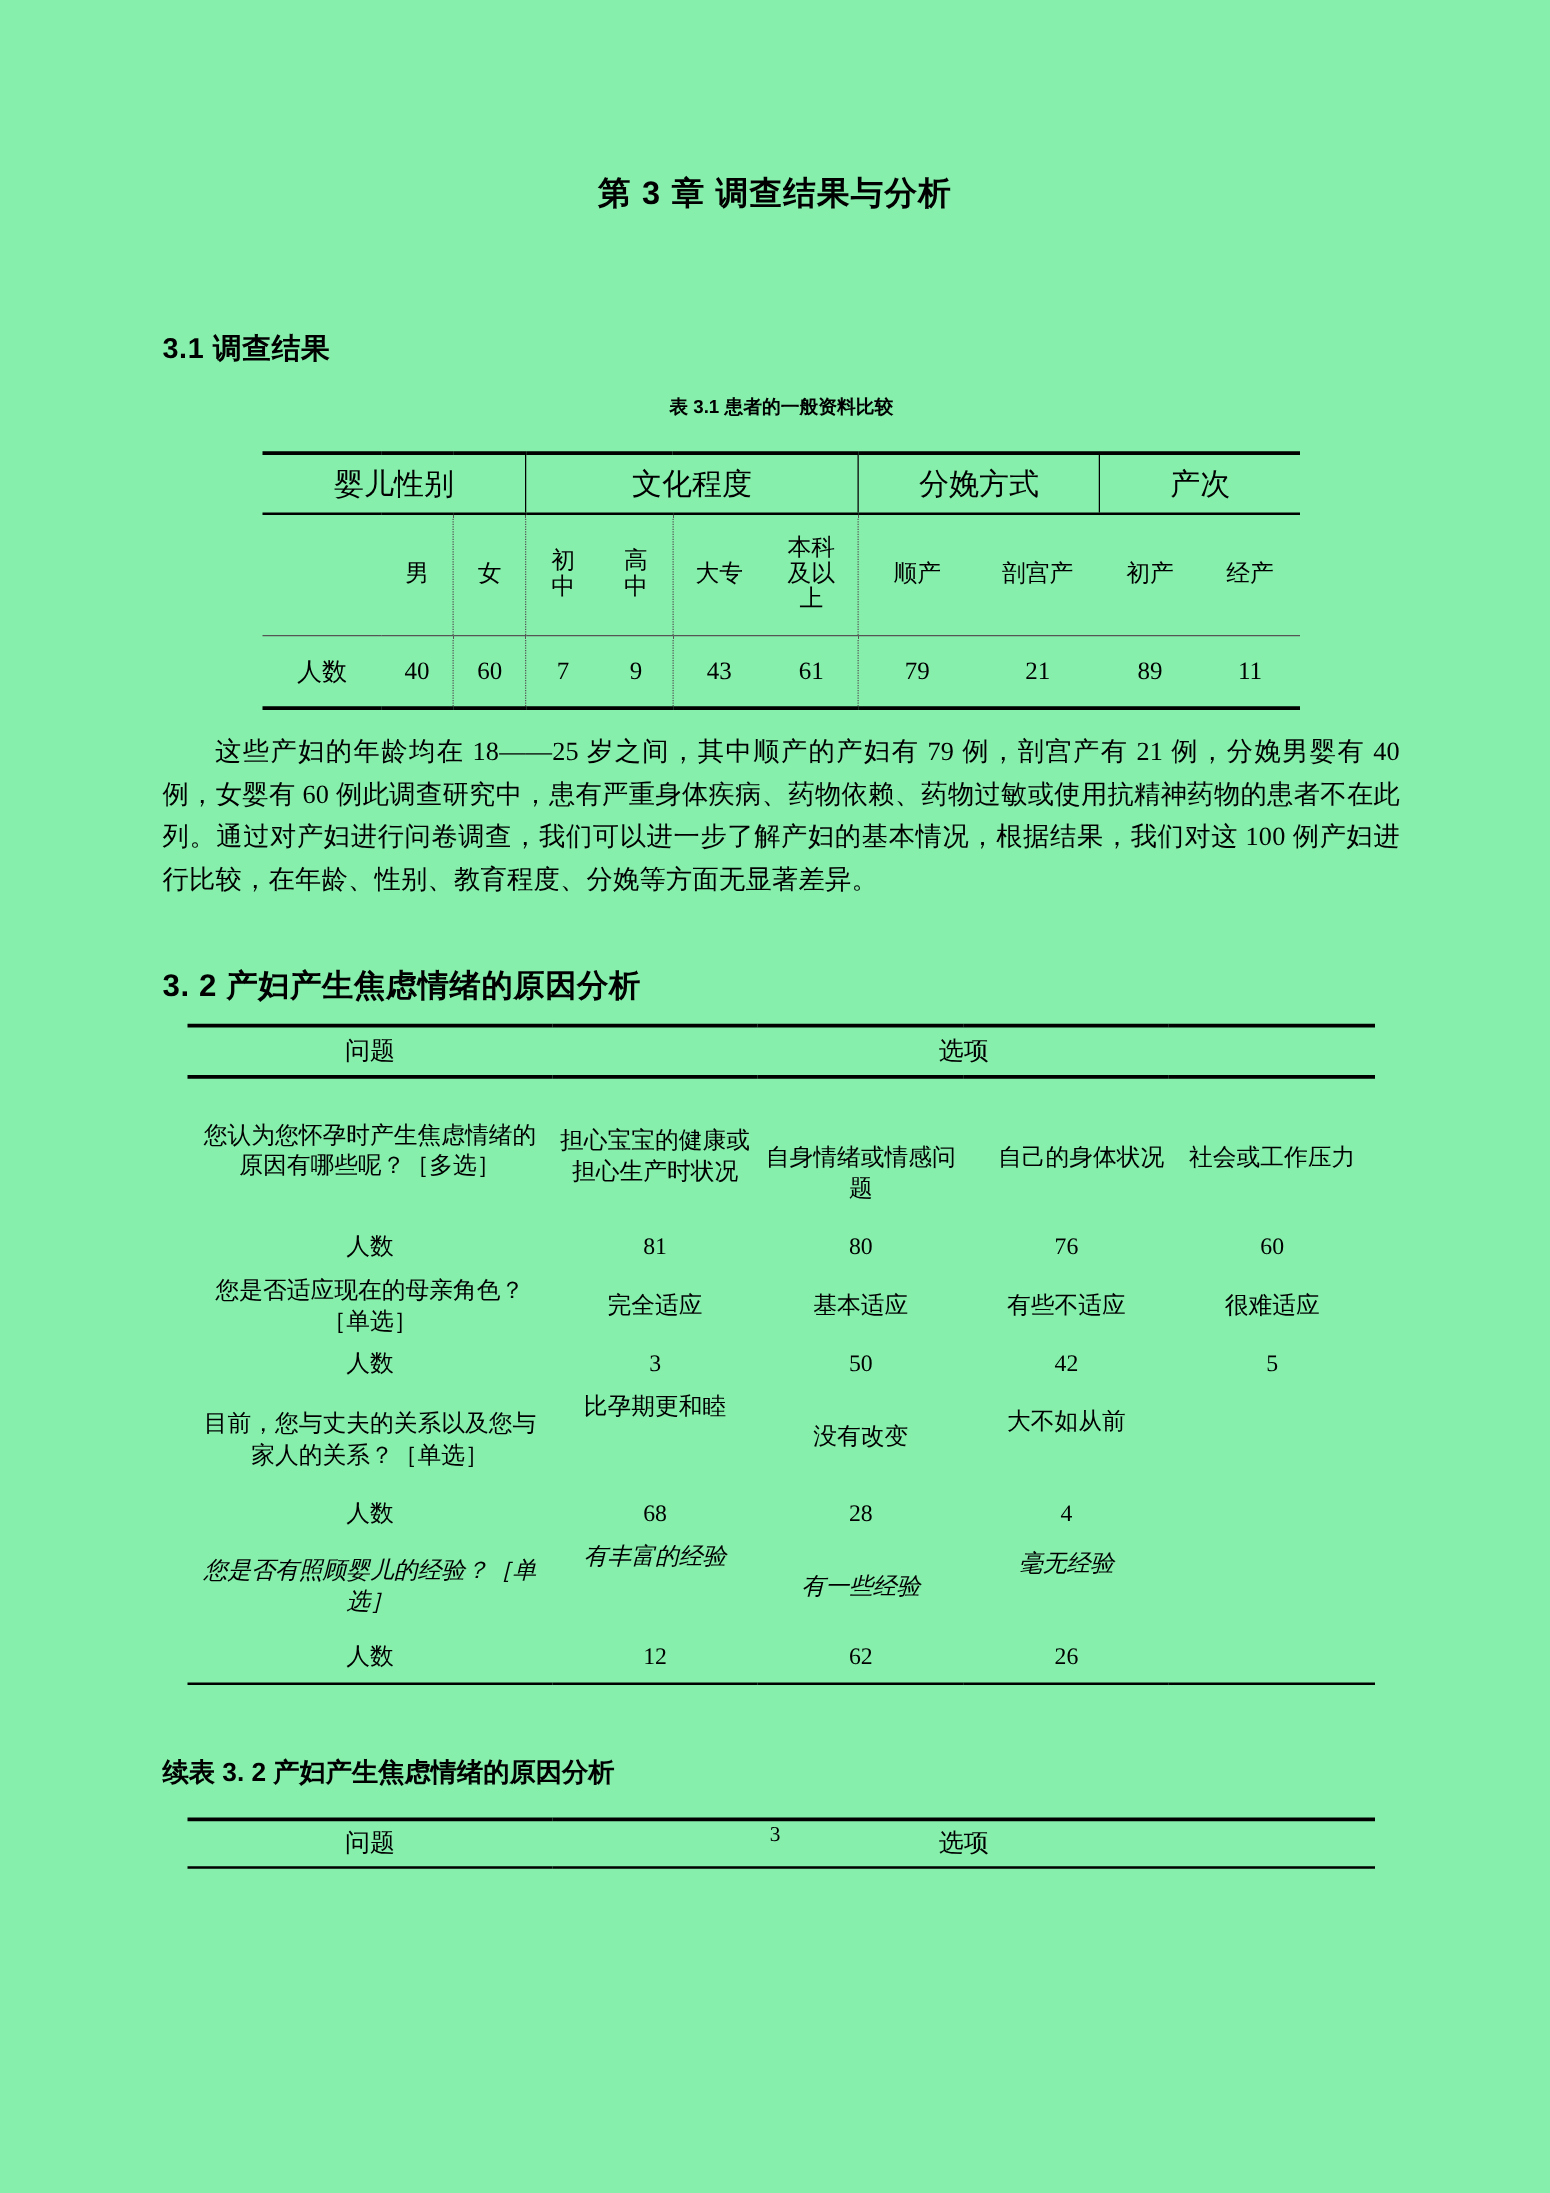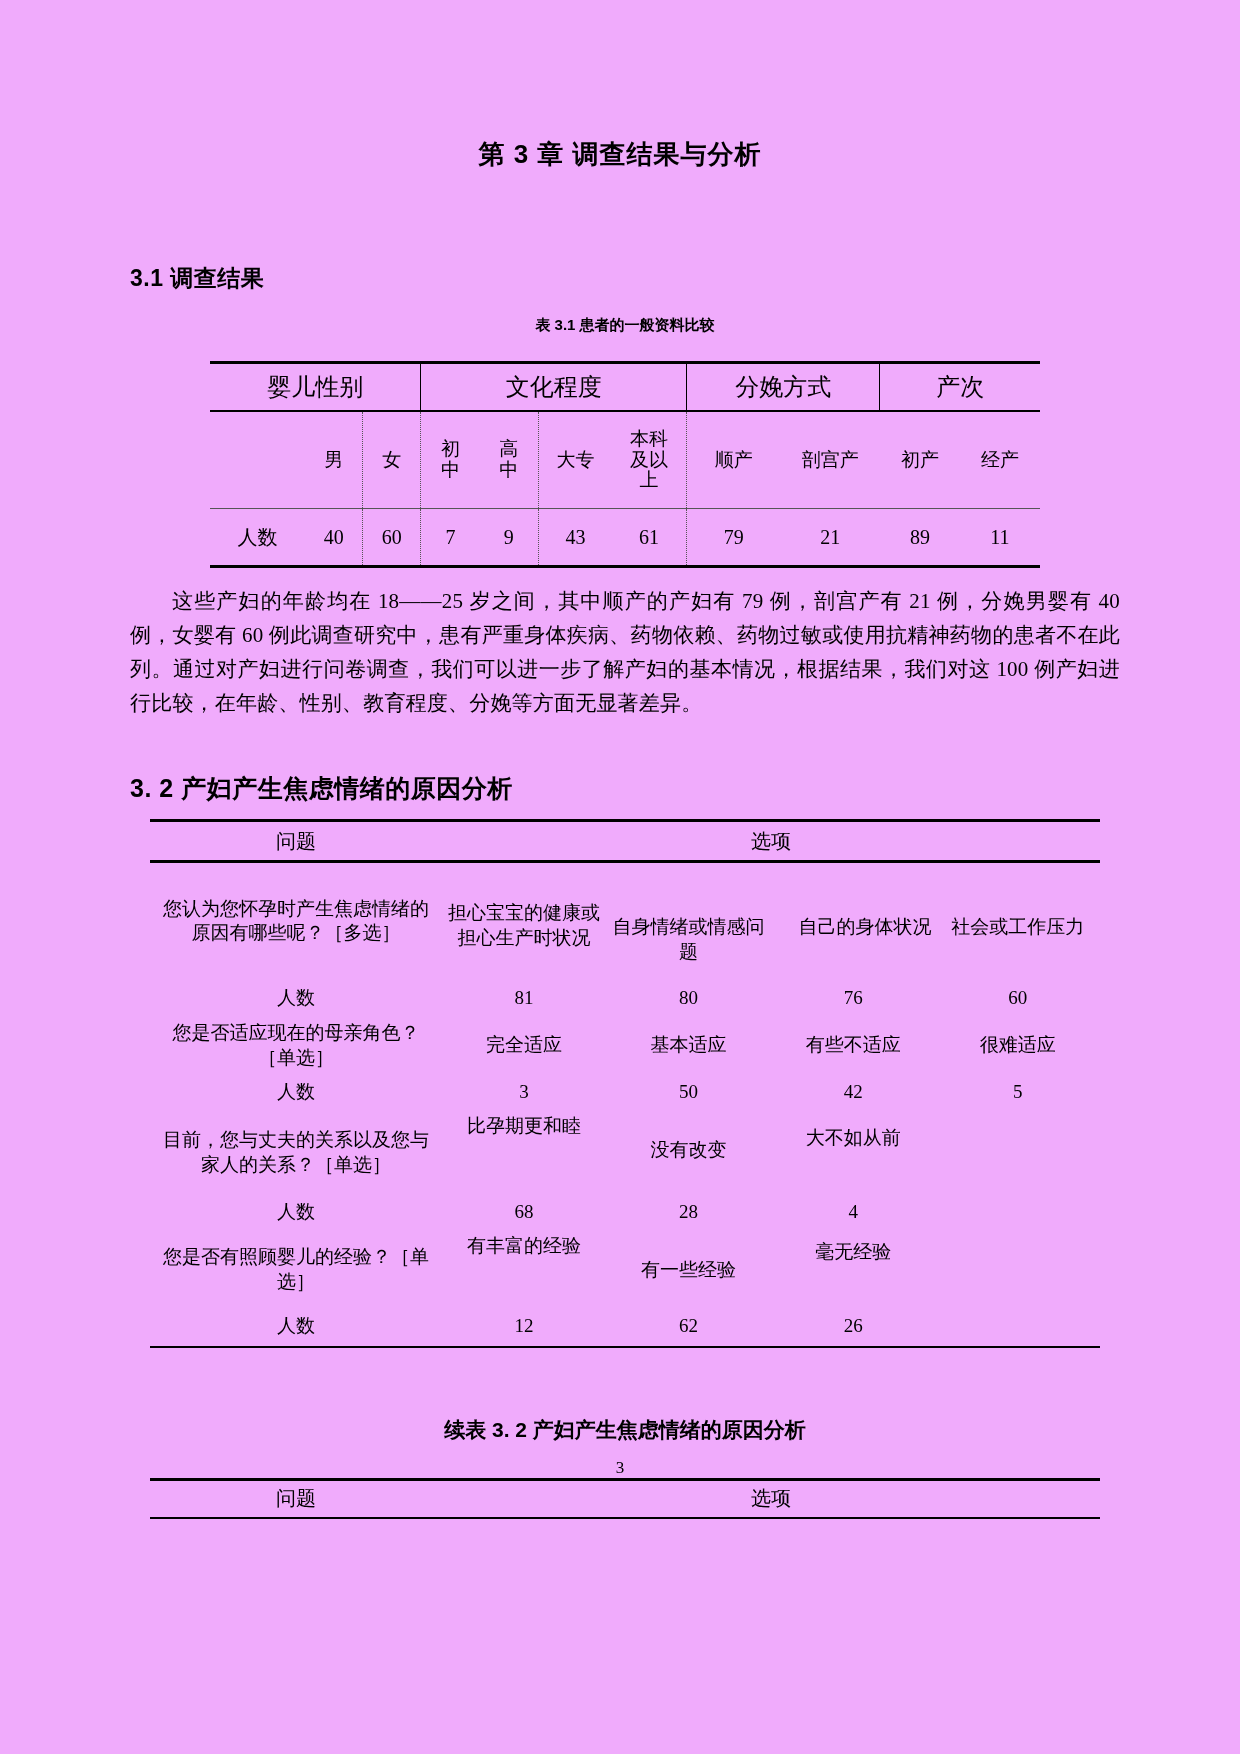--- a/index.html
+++ b/index.html
@@ -11,21 +11,21 @@
     width: 1240px;
     height: 1754px;
     font-family: "Liberation Serif", "DejaVu Serif", serif;
     color: #000000;
     position: relative;
     overflow: hidden;
   }
   .page {
     width: 1240px;
     height: 1754px;
-    background: #f0abfc;
+    background: #86efac;
     position: relative;
     box-sizing: border-box;
     padding: 0;
   }
   .content {
     position: absolute;
     left: 130px;
     top: 0;
     width: 990px;
   }
@@ -123,25 +123,25 @@
   .t2 .r-double { border-top: 3px solid #000; }
   .t2 .r-bot    { border-bottom: 2.5px solid #000; }
   .t2 .hdrrow td { height: 34px; vertical-align: middle; font-size: 20px; }
 
   .t2 .q-cell { width: 290px; vertical-align: middle; }
   .t2 .o-cell { width: 160px; vertical-align: top; }
   .t2 .cnt td { height: 34px; vertical-align: middle; }
 
   
   .cont-caption {
-    text-align: center;
+    text-align: left;
     font-family: "Liberation Sans", "DejaVu Sans", sans-serif;
     font-weight: bold;
     font-size: 21px;
-    margin: 12px;
+    margin: 0;
   }
   table.t3 {
     border-collapse: collapse;
     width: 950px;
     margin: 0 auto;
     font-size: 20px;
   }
   table.t3 td { text-align: center; height: 34px; }
   .t3 .r-top { border-top: 3px solid #000; }
   .t3 .r-bot { border-bottom: 2.5px solid #000; }
@@ -272,21 +272,21 @@
           <td class="o-cell"></td>
         </tr>
         <tr class="cnt">
           <td>人数</td>
           <td>68</td>
           <td>28</td>
           <td>4</td>
           <td></td>
         </tr>
 
-        <tr style="height:76px;">
+        <tr style="height:76px;font-style:italic;">
           <td class="q-cell">您是否有照顾婴儿的经验？［单选］</td>
           <td class="o-cell">有丰富的经验</td>
           <td class="o-cell" style="padding-top:26px;">有一些经验</td>
           <td class="o-cell" style="padding-top:8px;">毫无经验</td>
           <td class="o-cell"></td>
         </tr>
         <tr class="cnt">
           <td class="r-bot">人数</td>
           <td class="r-bot">12</td>
           <td class="r-bot">62</td>

